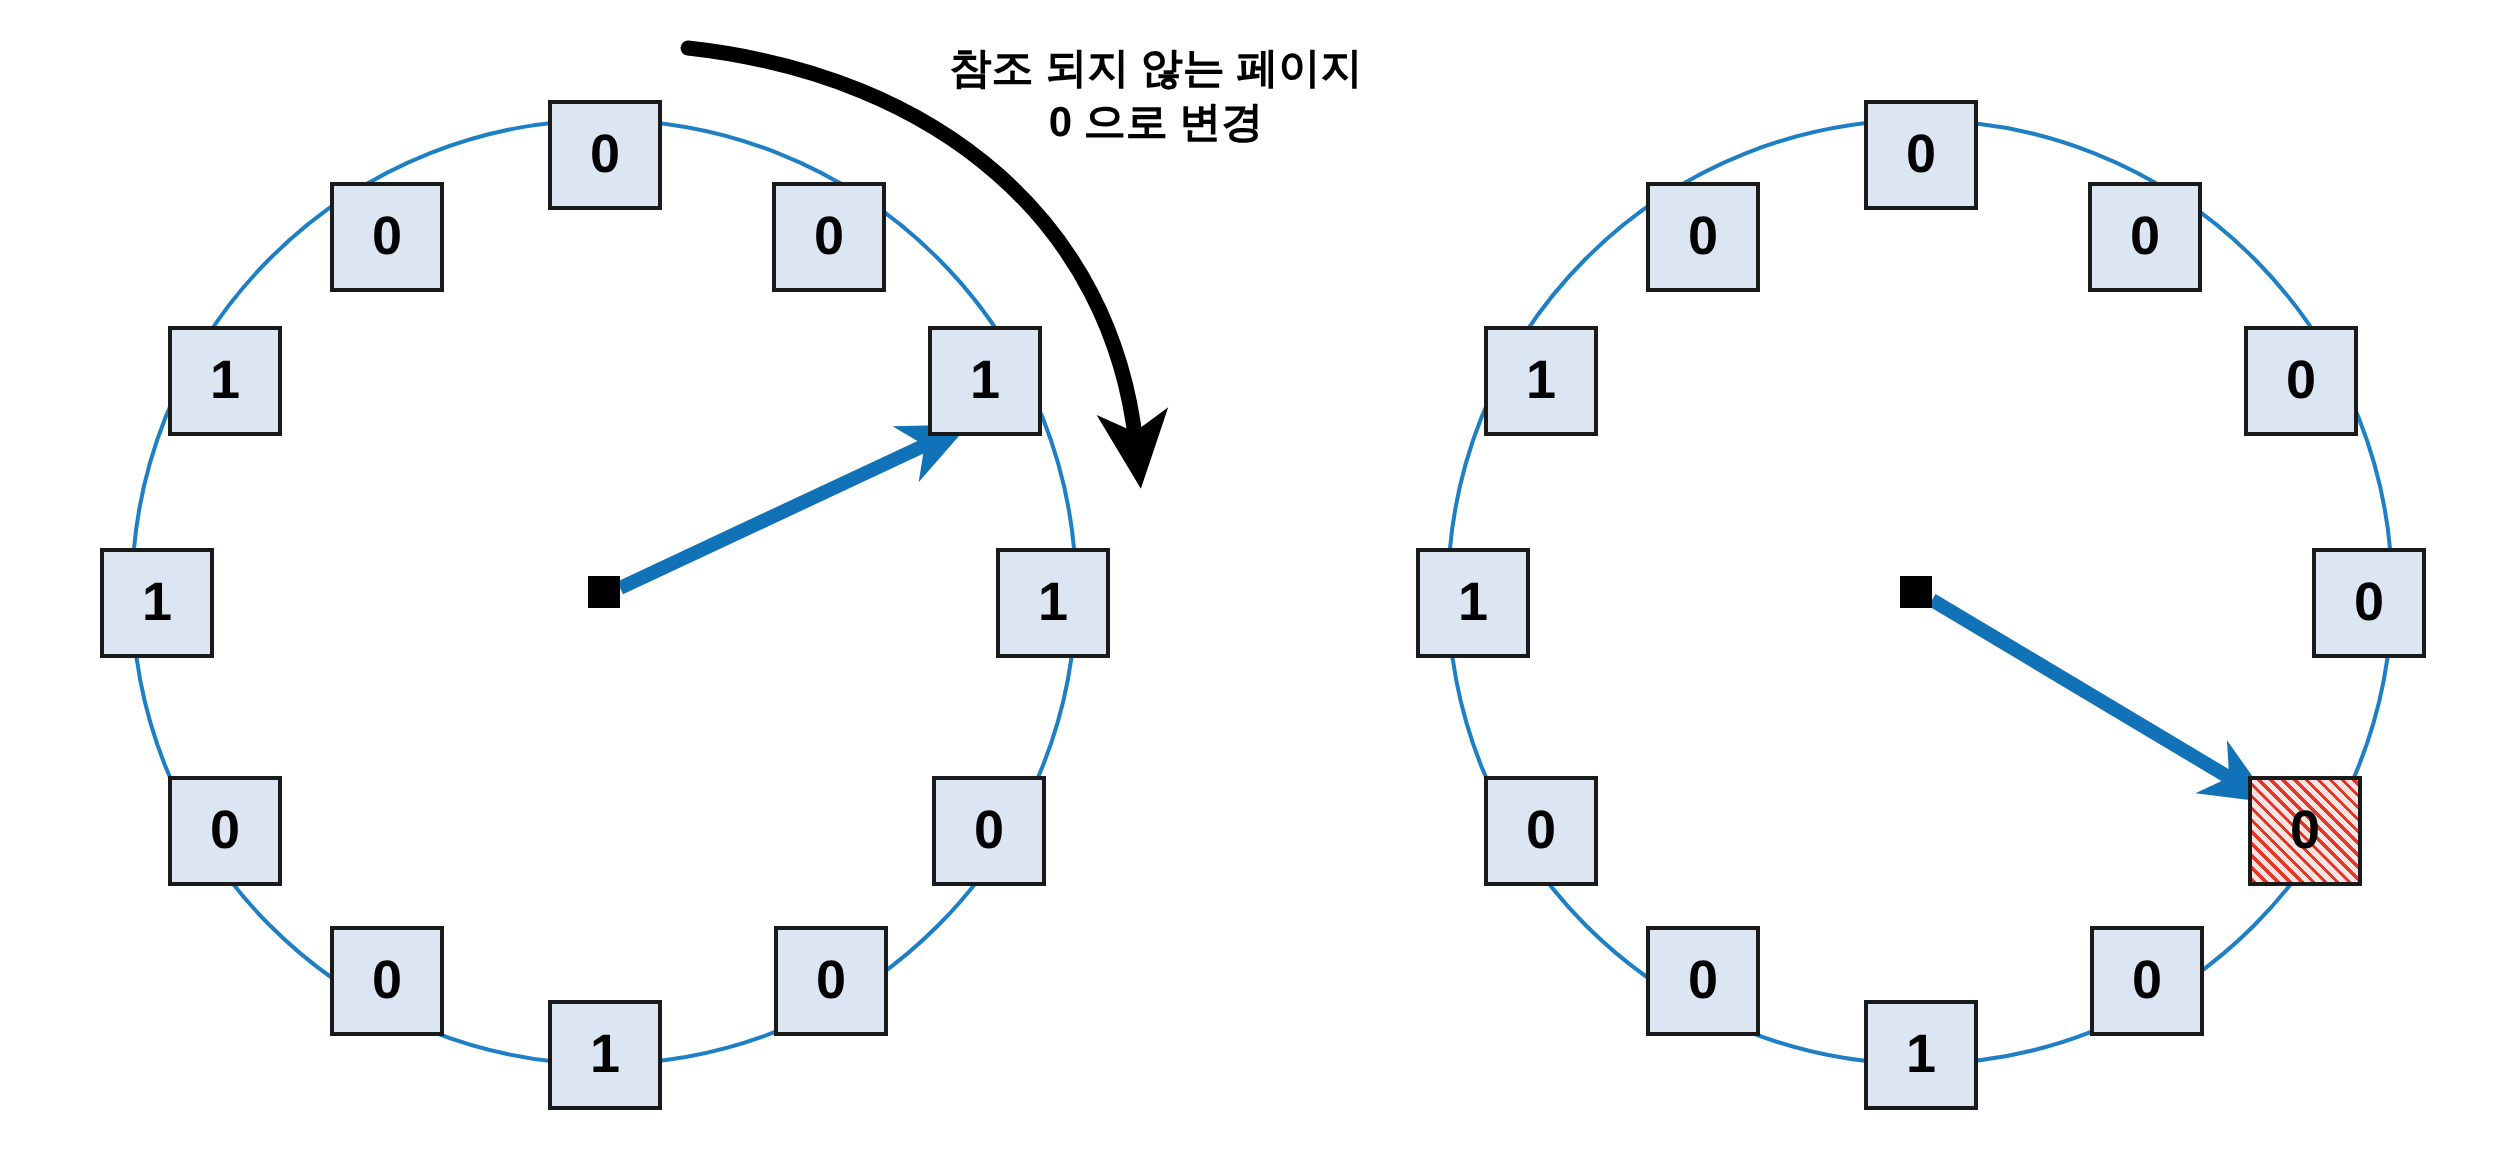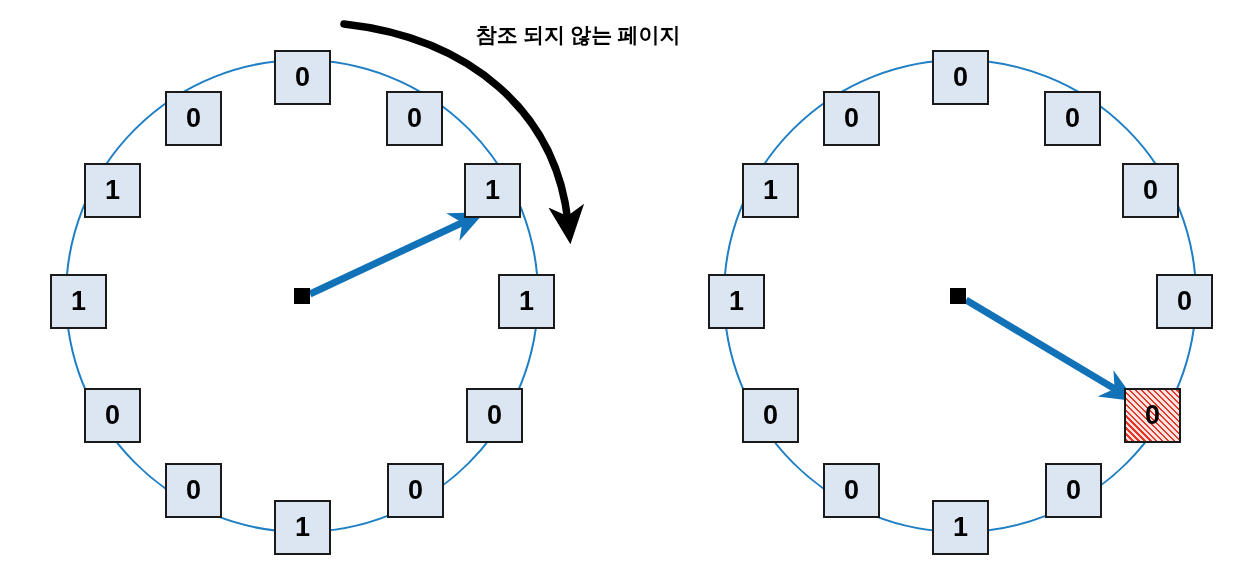--- a/index.html
+++ b/index.html
@@ -65,21 +65,21 @@
   .center-marker {
     position: absolute;
     width: 16px;
     height: 16px;
     background: #000000;
   }
 
   
   .annotation {
     position: absolute;
-    font-family: Liberation Serif, serif;
+    font-family: Liberation Sans, sans-serif;
     font-weight: bold;
     font-size: 21px;
     color: #000000;
     text-align: center;
     line-height: 1.28;
     white-space: nowrap;
   }
 </style>
 </head>
 <body>
@@ -132,15 +132,16 @@
       <div class="frame-box" style="left: 932px; top: 500px;">1</div>
       <div class="frame-box" style="left: 823px; top: 463px;">0</div>
       <div class="frame-box" style="left: 742px; top: 388px;">0</div>
       <div class="frame-box" style="left: 708px; top: 274px;">1</div>
       <div class="frame-box" style="left: 742px; top: 163px;">1</div>
       <div class="frame-box" style="left: 823px; top: 91px;">0</div>
     </div>
 
   <div class="annotation" style="left:443px; top:22px; width:270px;">
     <div>참조 되지 않는 페이지</div>
+    <div>0 으로 변경</div>
   </div>
 
 </div>
 
 </body></html>

